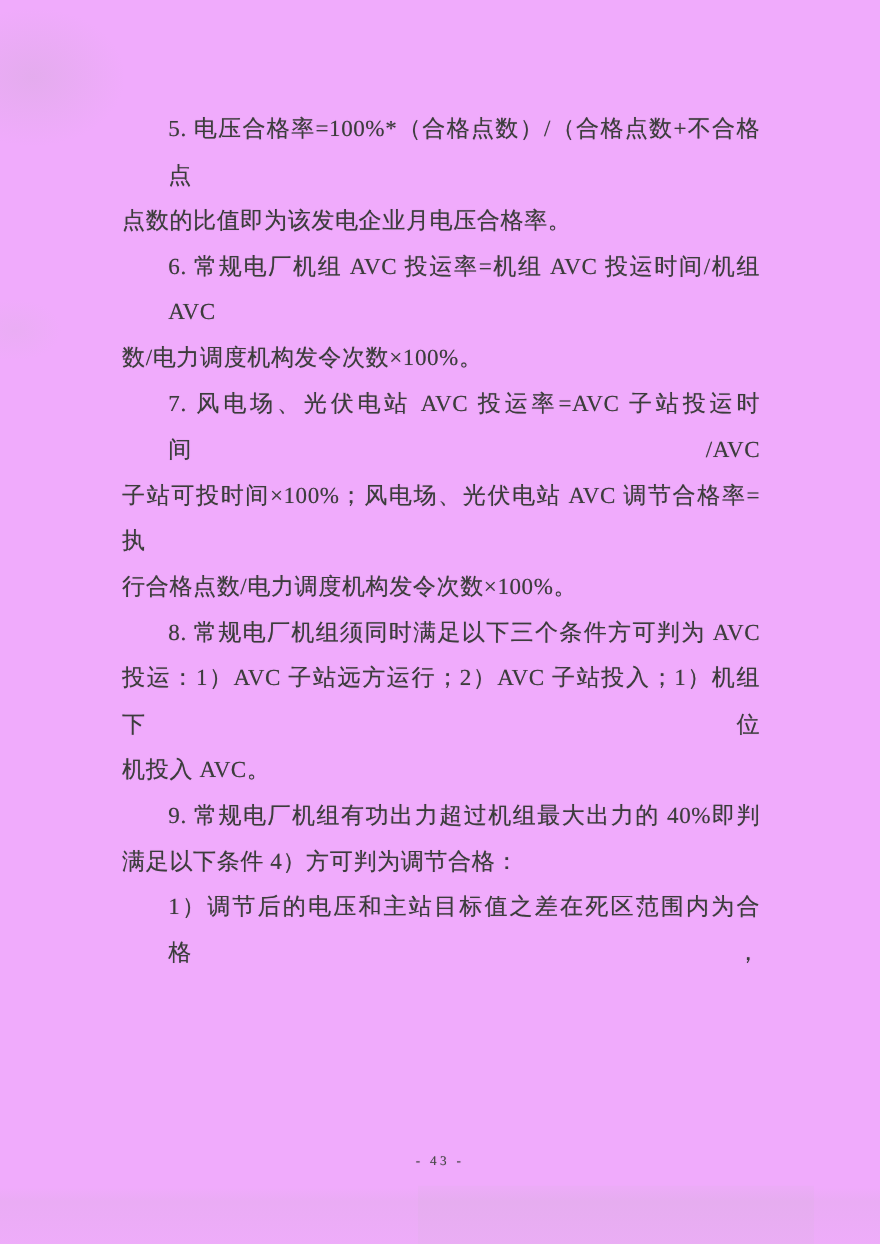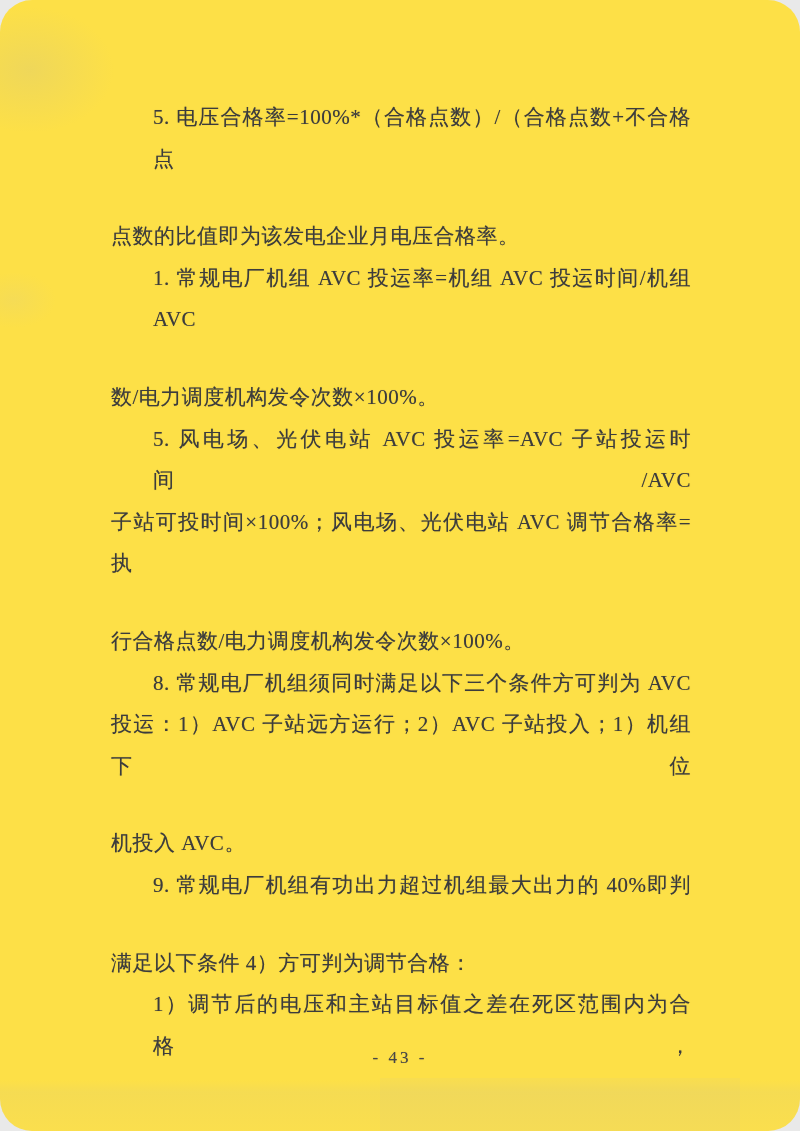--- a/index.html
+++ b/index.html
@@ -5,25 +5,24 @@
   html, body {
     margin: 0;
     padding: 0;
     background: #e9e9e9;
   }
   .page {
     position: relative;
     width: 800px;
     height: 1131px;
     margin: 0 auto;
-    background: #fde047;
+    background: #f0abfc;
     overflow: hidden;
     font-family: "Liberation Serif", "DejaVu Serif", serif;
     color: #3c3c3c;
-    border-radius: 32px;
   }
   
   .page::before {
     content: "";
     position: absolute;
     inset: 0;
     pointer-events: none;
     background:
       radial-gradient(120px 90px at 30px 70px, rgba(175,175,175,0.18), rgba(175,175,175,0) 70%),
       radial-gradient(60px 40px at 14px 300px, rgba(190,190,190,0.12), rgba(190,190,190,0) 70%),
@@ -49,52 +48,52 @@
     letter-spacing: 0.5px;
   }
   .para { margin: 0; }
   .line {
     text-align: justify;
     text-justify: inter-character;
     white-space: normal;
     text-shadow: 0 0 0.7px rgba(70,70,70,0.55);
   }
   .line.full { text-align-last: justify; }
-  .line.last { text-align-last: left; margin-top: 36px; }
+  .line.last { text-align-last: left; }
   .line.first { padding-left: 42px; }
   .footer {
     position: absolute;
     top: 1048px;
     left: 0;
     width: 100%;
     text-align: center;
-    font-size: 17px;
+    font-size: 12px;
     letter-spacing: 3px;
     color: #474747;
     text-shadow: 0 0 0.7px rgba(70,70,70,0.5);
   }
 </style>
 </head>
 <body>
 
 <div class="page">
   <div class="textblock">
 
     <div class="para">
       <div class="line first full">5. 电压合格率=100%*（合格点数）/（合格点数+不合格点</div>
       <div class="line last">点数的比值即为该发电企业月电压合格率。</div>
     </div>
 
     <div class="para">
-      <div class="line first full">1. 常规电厂机组 AVC 投运率=机组 AVC 投运时间/机组 AVC</div>
+      <div class="line first full">6. 常规电厂机组 AVC 投运率=机组 AVC 投运时间/机组 AVC</div>
       <div class="line last">数/电力调度机构发令次数×100%。</div>
     </div>
 
     <div class="para">
-      <div class="line first full">5. 风电场、光伏电站 AVC 投运率=AVC 子站投运时间/AVC</div>
+      <div class="line first full">7. 风电场、光伏电站 AVC 投运率=AVC 子站投运时间/AVC</div>
       <div class="line full">子站可投时间×100%；风电场、光伏电站 AVC 调节合格率=执</div>
       <div class="line last">行合格点数/电力调度机构发令次数×100%。</div>
     </div>
 
     <div class="para">
       <div class="line first full">8. 常规电厂机组须同时满足以下三个条件方可判为 AVC</div>
       <div class="line full">投运：1）AVC 子站远方运行；2）AVC 子站投入；1）机组下位</div>
       <div class="line last">机投入 AVC。</div>
     </div>
 

